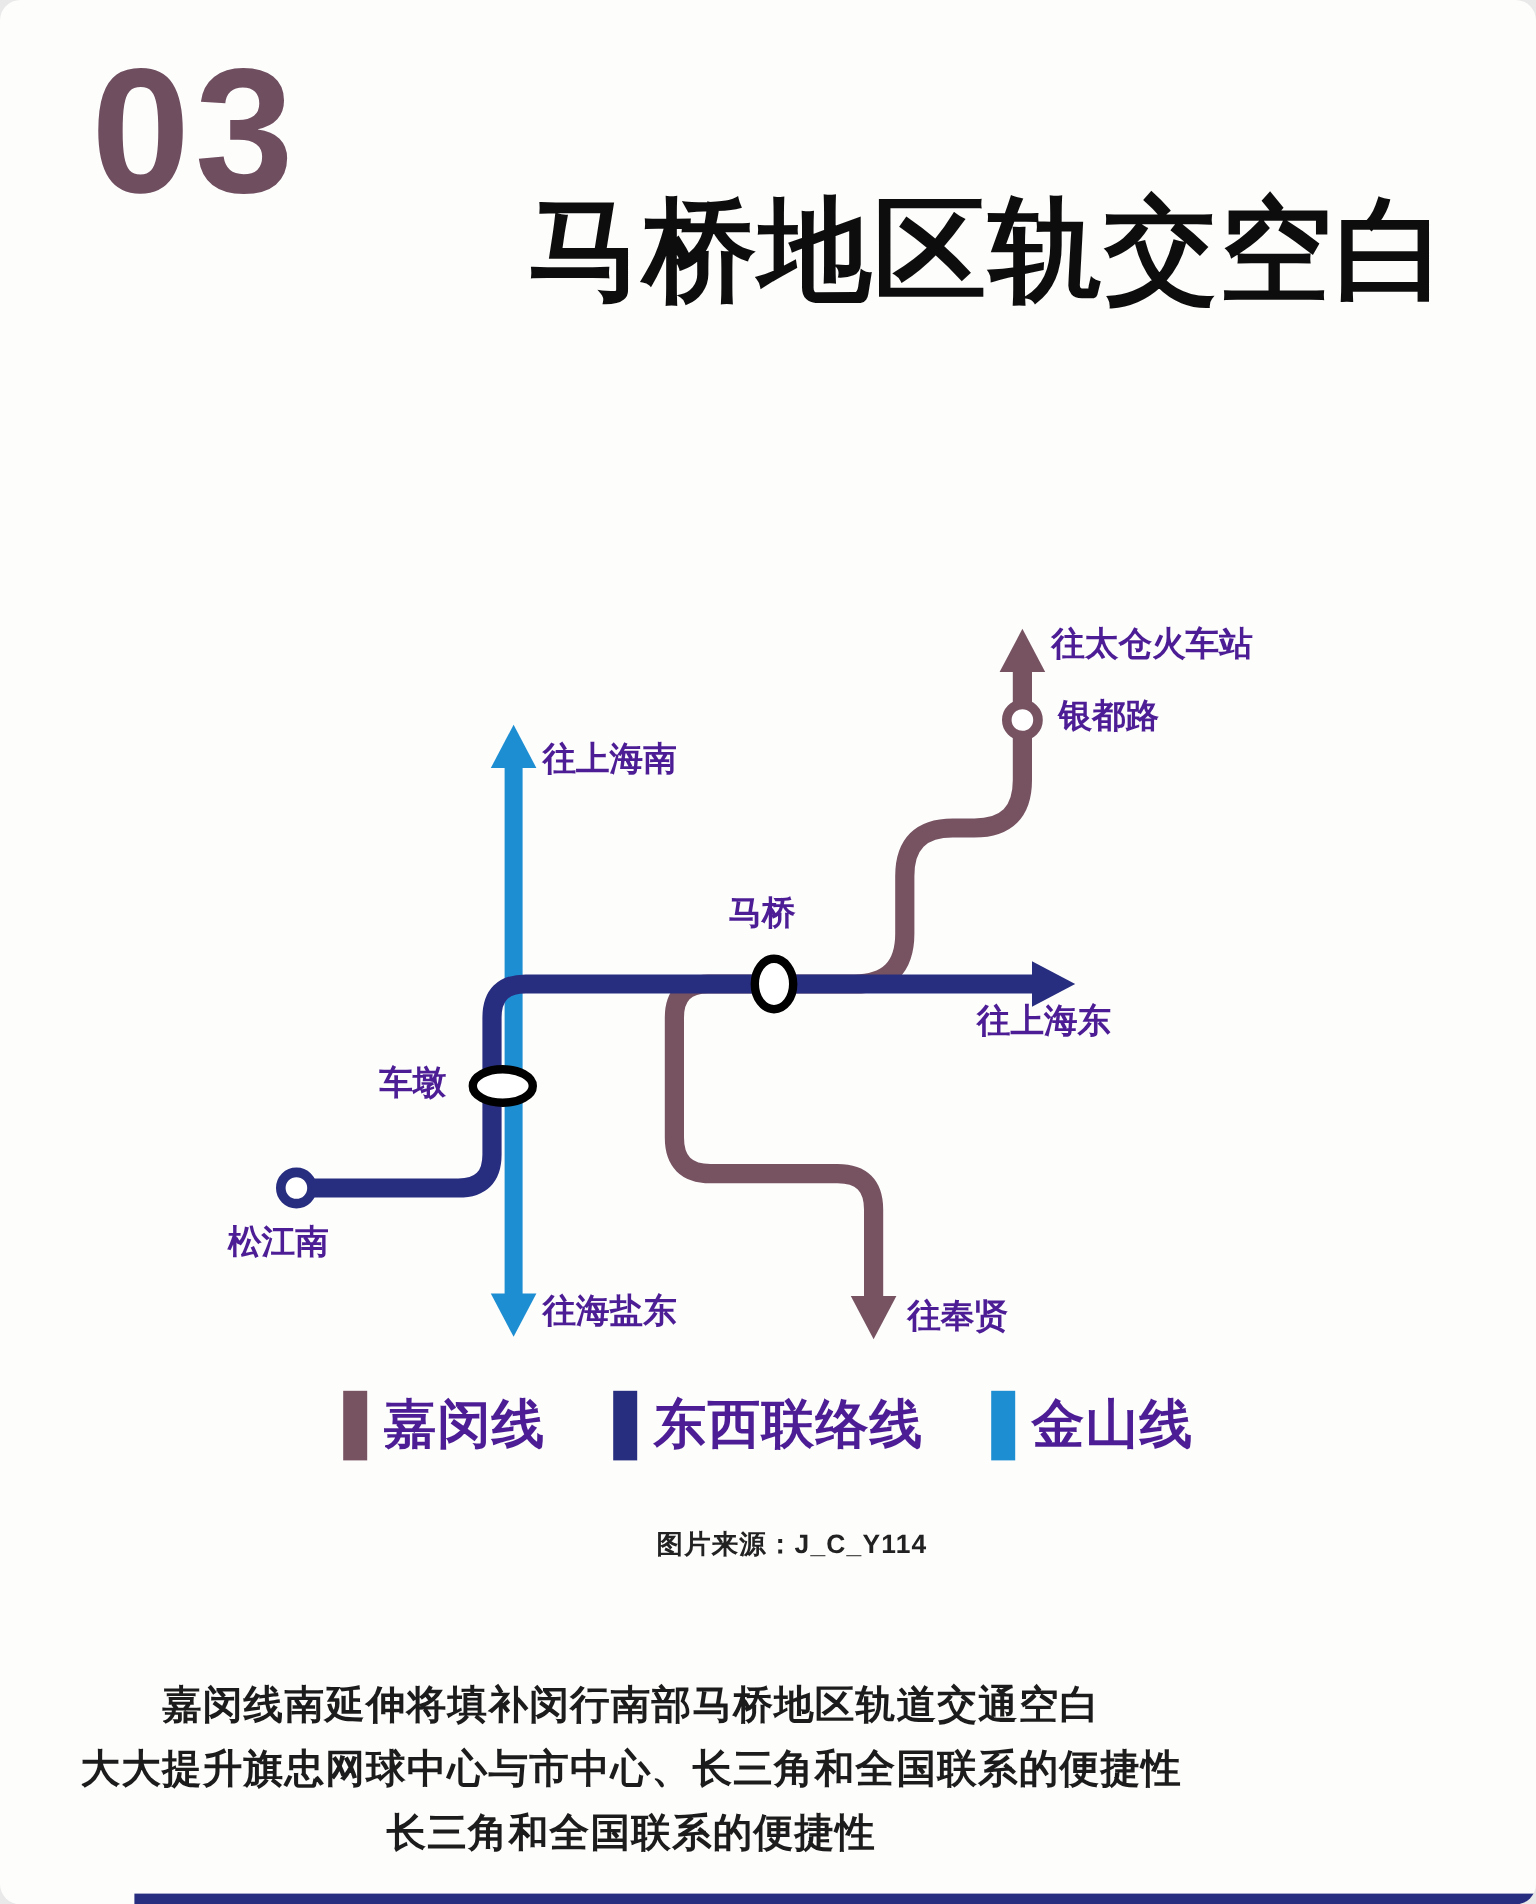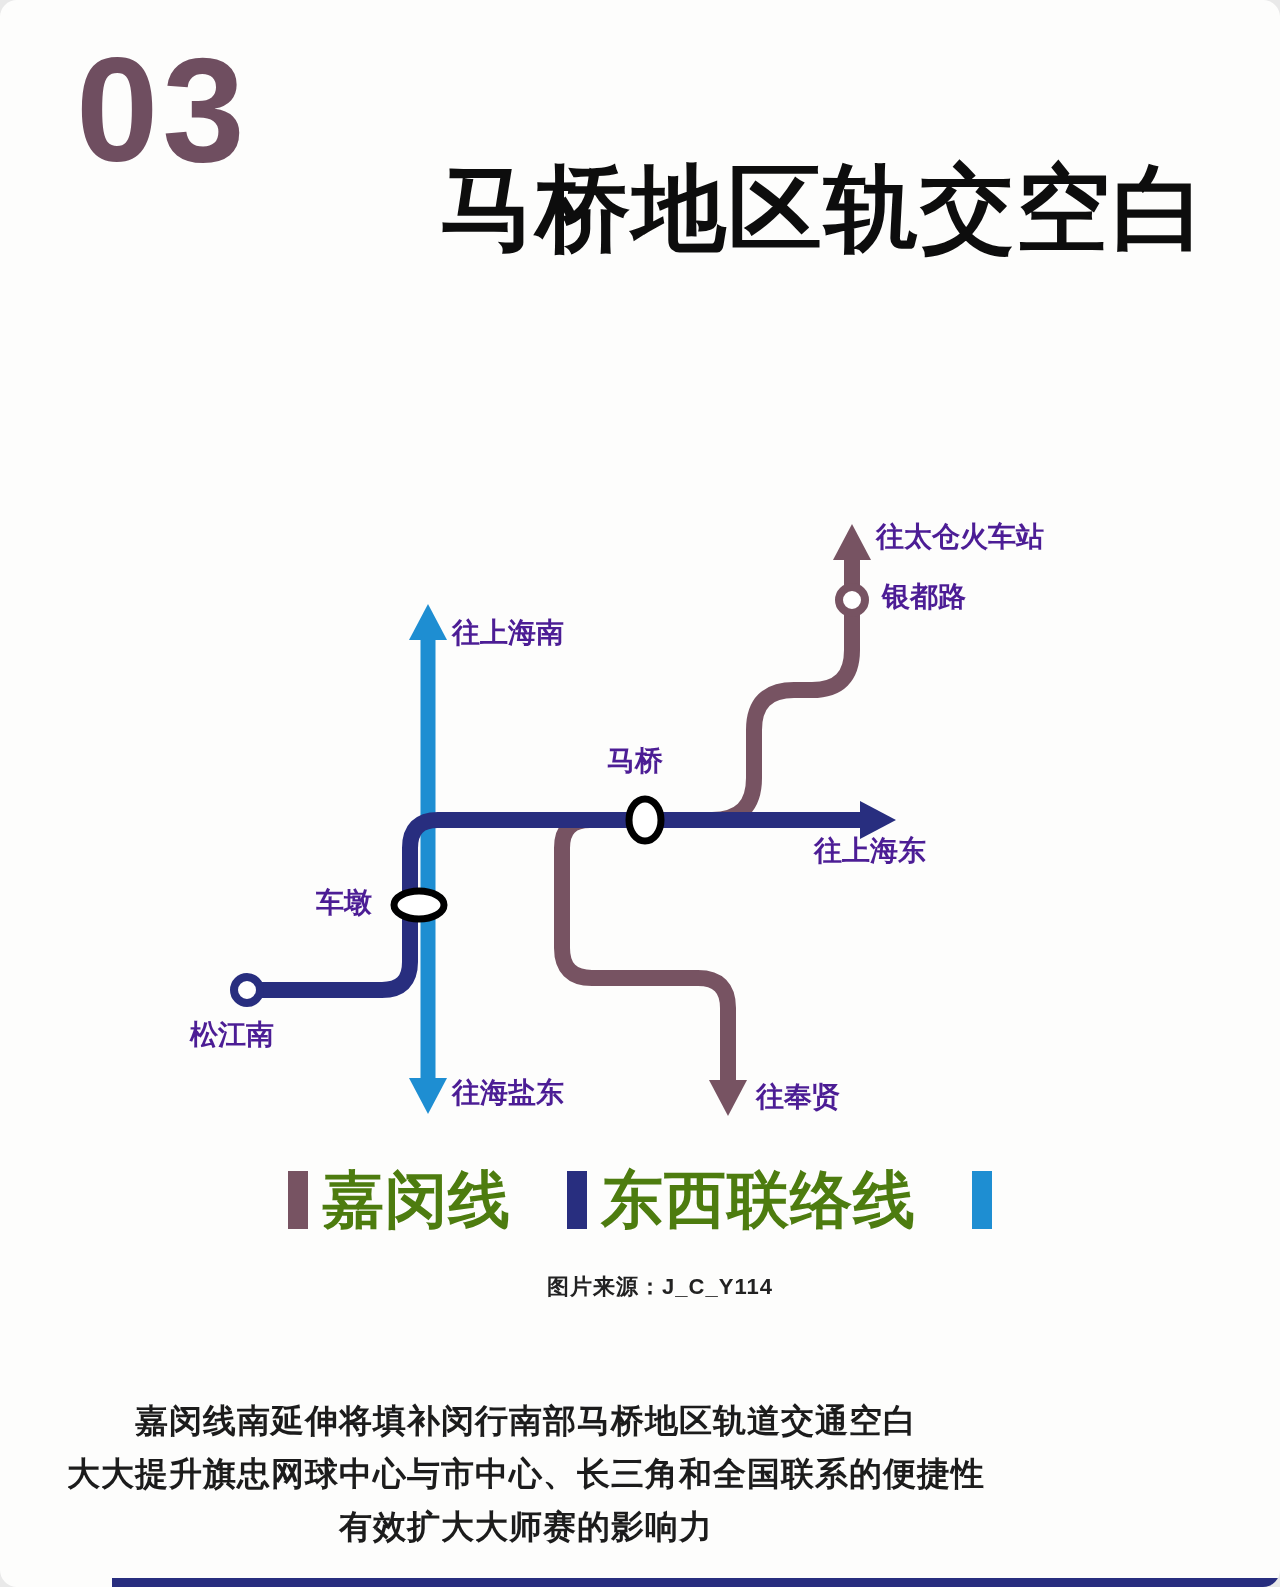--- a/index.html
+++ b/index.html
@@ -24,21 +24,21 @@
   .maplabel {
     position:absolute; font-size:28px; font-weight:700; color:#4c1d95;
     white-space:nowrap; line-height:1.1;
   }
   .legend {
     position:absolute; left:0; top:1158px; width:1280px;
     display:flex; justify-content:center; align-items:center; gap:56px;
   }
   .legend-item { display:flex; align-items:center; gap:14px; }
   .legend-swatch { width:20px; height:58px; }
-  .legend-label { font-size:62px; font-weight:800; color:#4d7c0f; letter-spacing:1px; }
+  .legend-label { font-size:44px; font-weight:800; color:#4c1d95; letter-spacing:1px; }
   .source {
     position:absolute; left:0; top:1272px; width:1280px; text-align:center;
     font-size:22px; font-weight:700; color:#222; letter-spacing:1px;padding-left:40px;
   }
   .paragraph {
     position:absolute; left:0; top:1394px; width:1052px; text-align:center;
     font-size:33px; font-weight:700; color:#1c1c1c; line-height:53px;
     letter-spacing:1px;
   }
   .bottom-bar {
@@ -92,26 +92,27 @@
     <div class="legend-item">
       <span class="legend-swatch" style="background: rgb(119, 83, 98);"></span>
       <span class="legend-label">嘉闵线</span>
     </div>
     <div class="legend-item">
       <span class="legend-swatch" style="background: rgb(40, 46, 127);"></span>
       <span class="legend-label">东西联络线</span>
     </div>
     <div class="legend-item">
       <span class="legend-swatch" style="background: rgb(30, 142, 210);"></span>
+      <span class="legend-label">金山线</span>
     </div>
   </div>
 
   <div class="source">图片来源：J_C_Y114</div>
 
   <div class="paragraph">
     <div>嘉闵线南延伸将填补闵行南部马桥地区轨道交通空白</div>
     <div>大大提升旗忠网球中心与市中心、长三角和全国联系的便捷性</div>
-    <div>有效扩大大师赛的影响力</div>
+    <div>长三角和全国联系的便捷性</div>
   </div>
 
   <div class="bottom-bar"></div>
 
 </div>
 
 </body></html>

